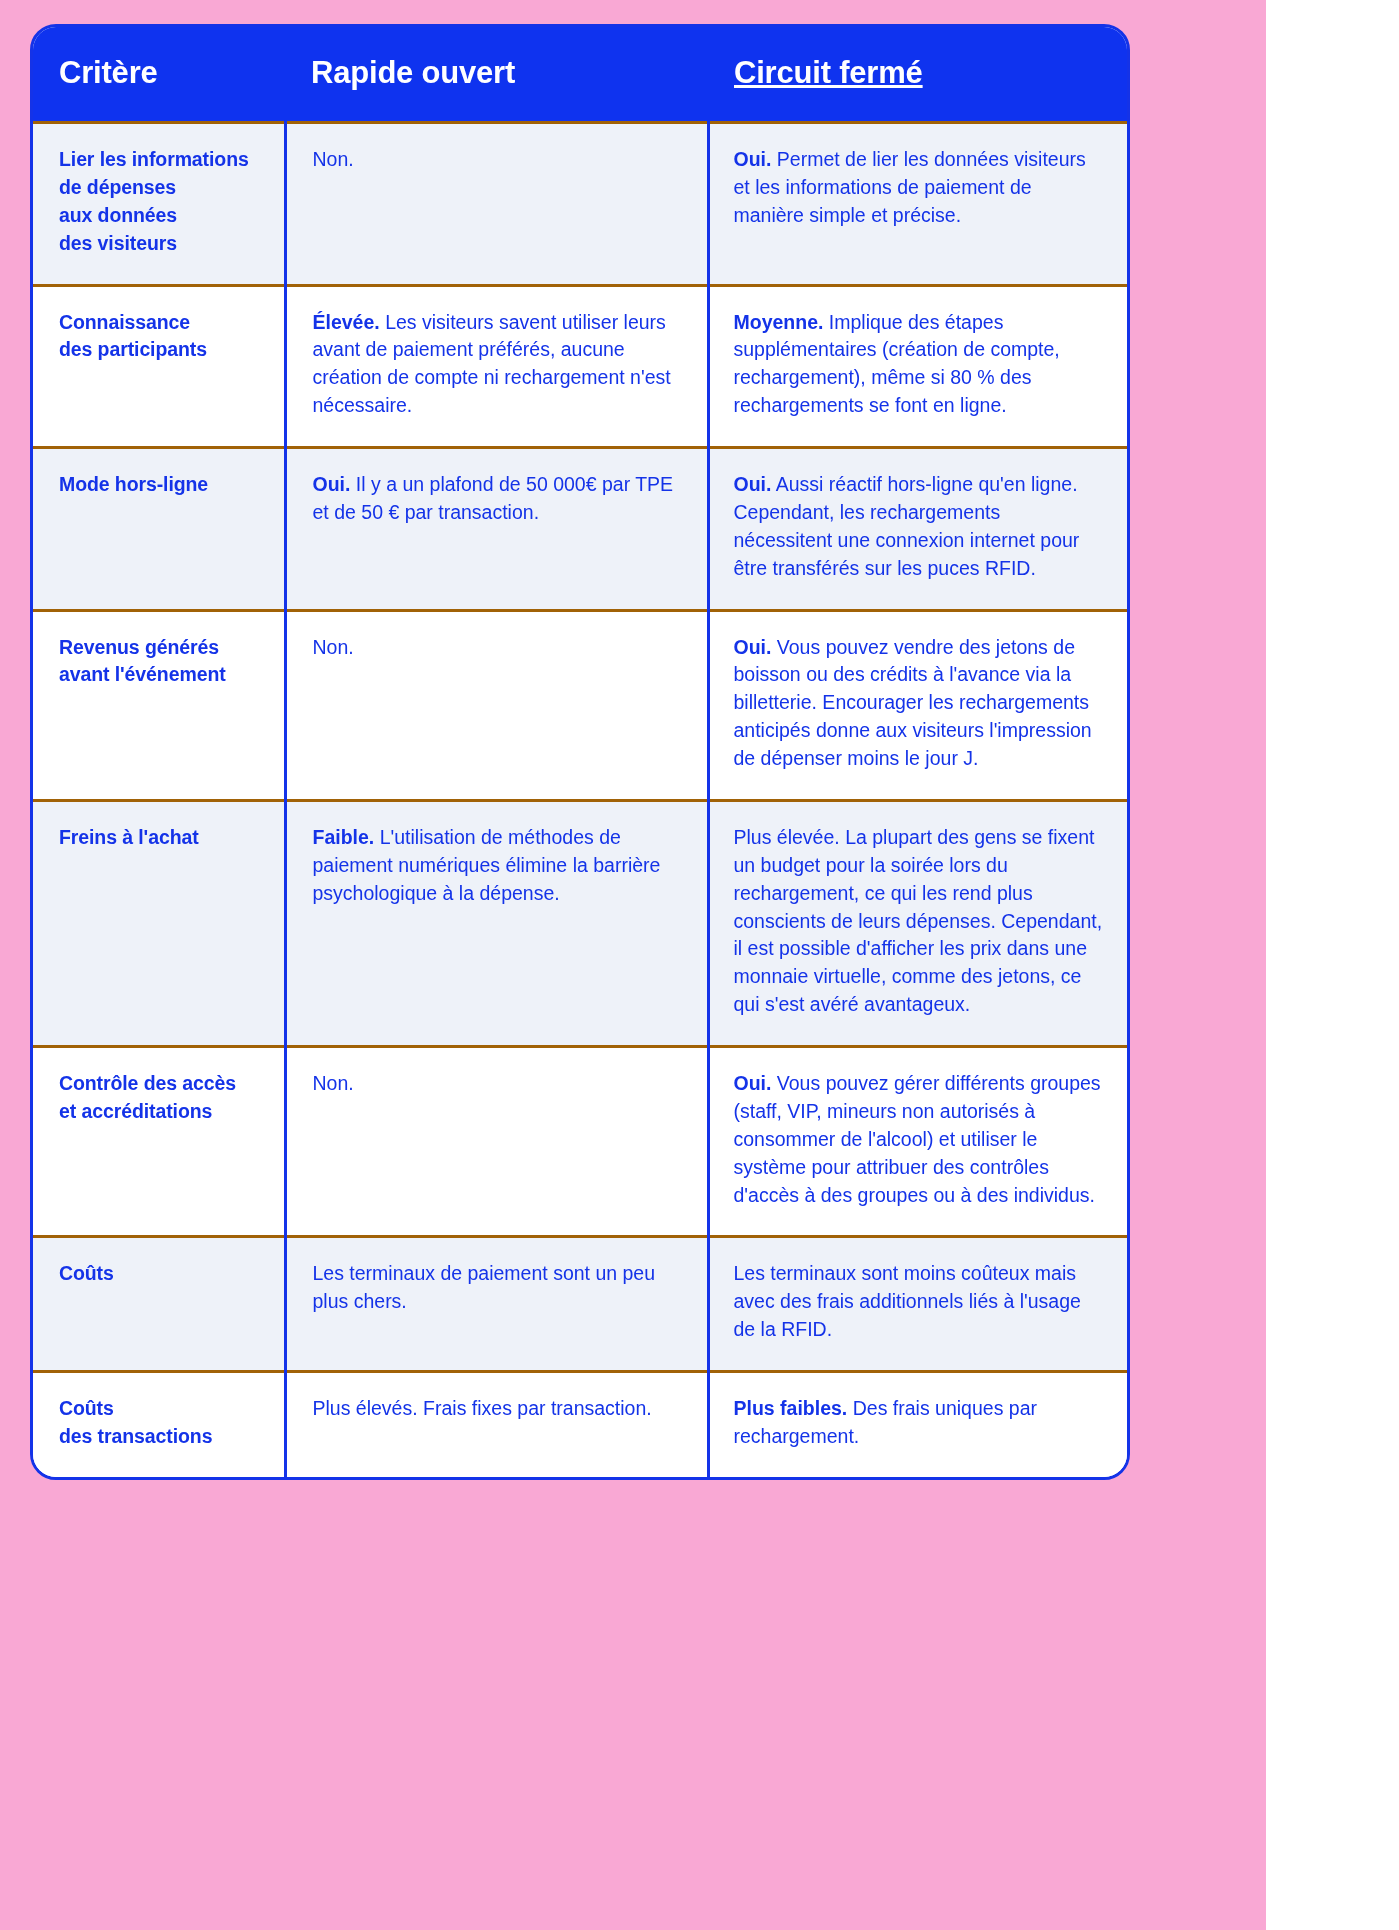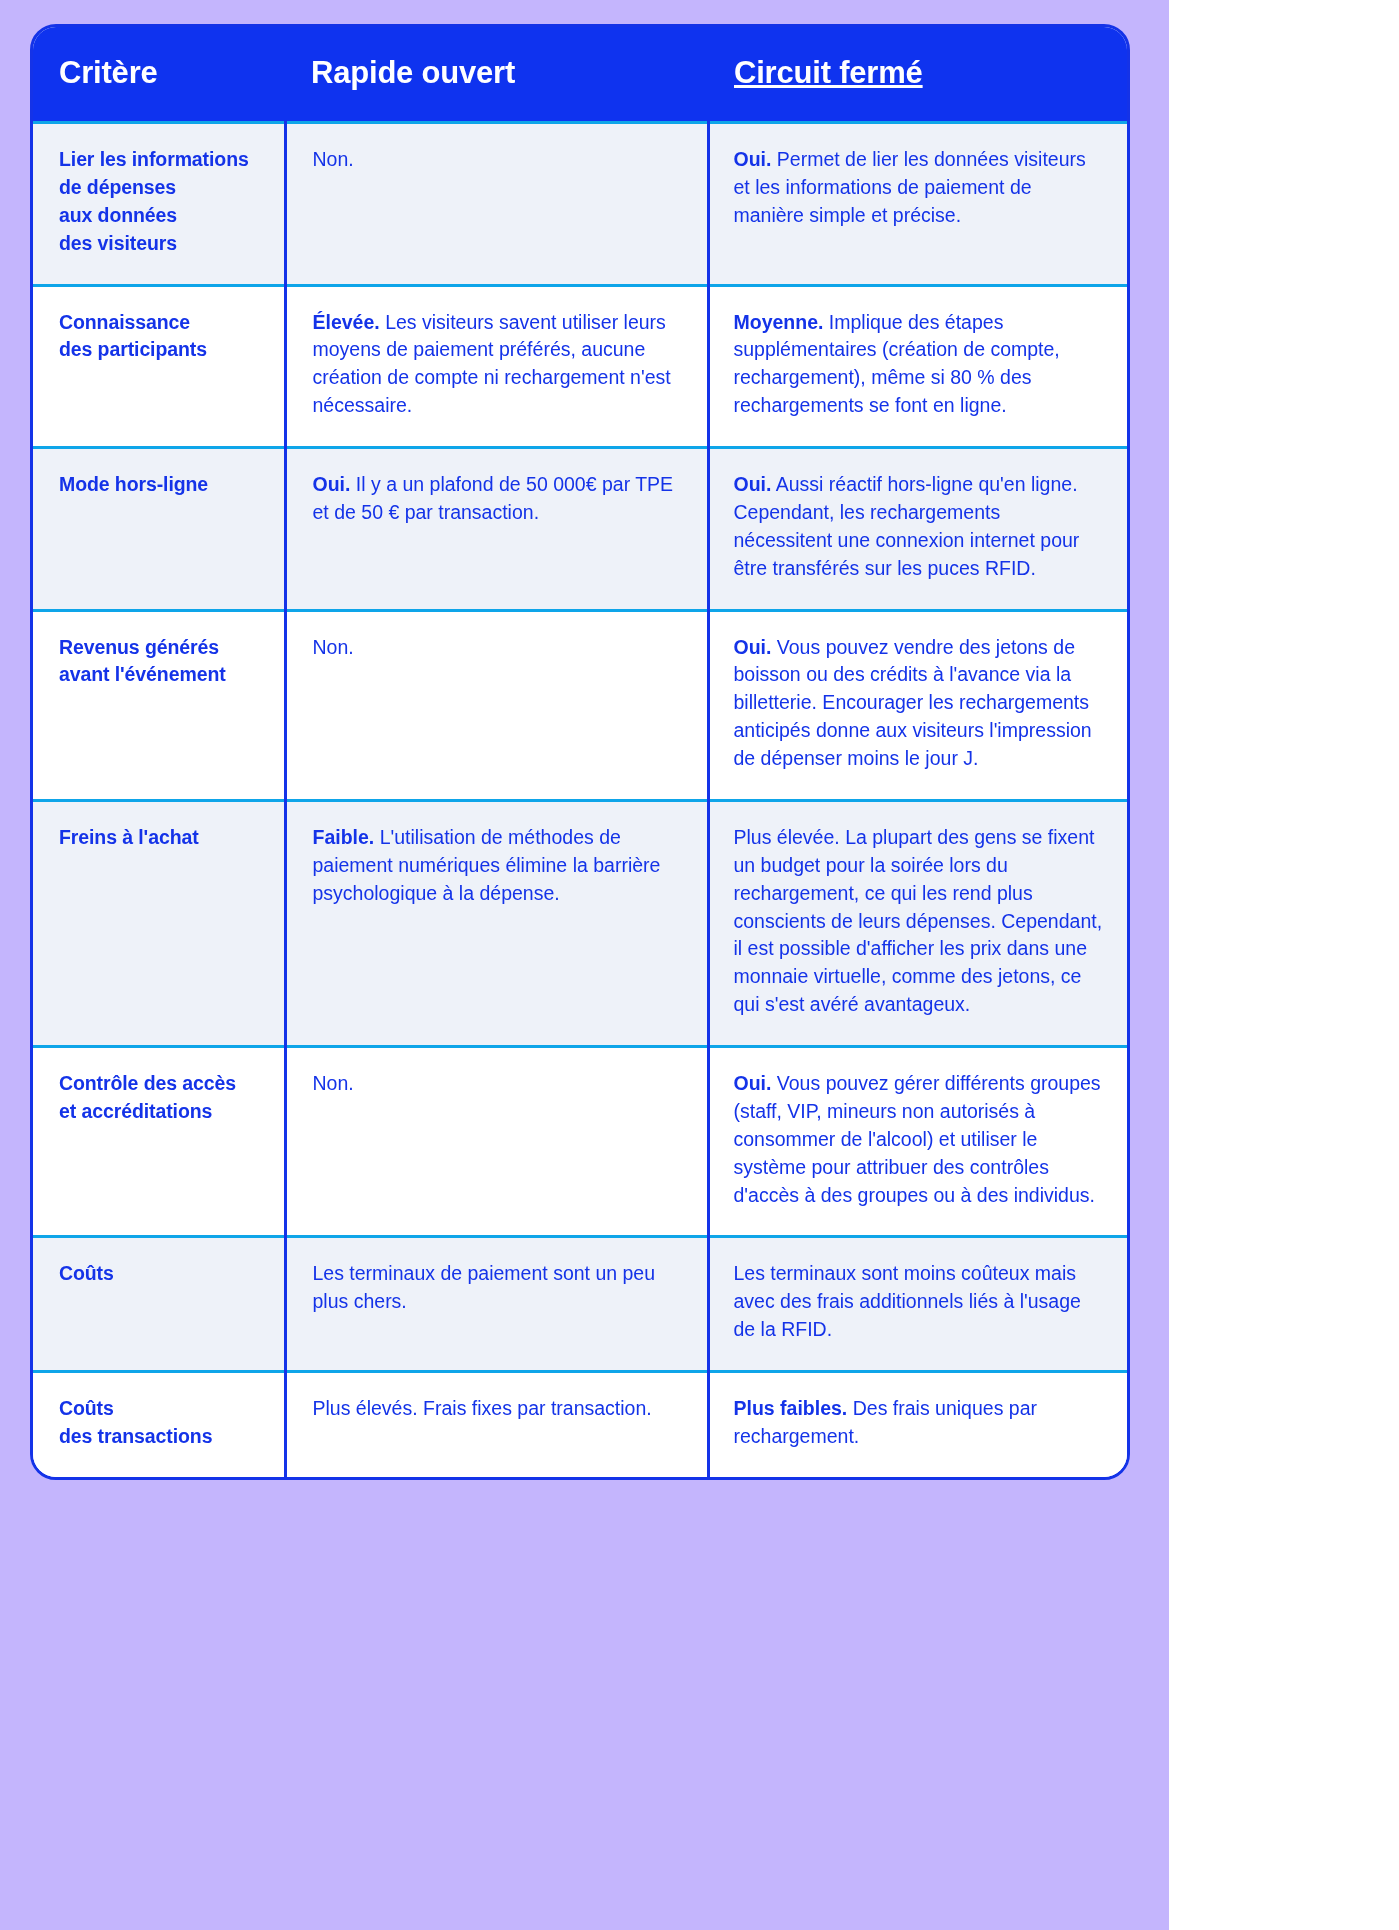--- a/index.html
+++ b/index.html
@@ -5,23 +5,23 @@
   * { box-sizing: border-box; margin: 0; padding: 0; }
 
   html, body {
     width: 1399px;
     height: 1930px;
     background: #ffffff;
     font-family: "Liberation Sans", sans-serif;
   }
 
   #root {
-    width: 1169px;
+    width: 1266px;
     height: 1930px;
-    background: #c4b5fd;
+    background: #f9a8d4;
     padding: 24px 30px 30px 30px;
   }
 
   .table-wrap {
     width: 1100px;
     border: 3px solid #1433e8;
     border-radius: 26px;
     overflow: hidden;
     background: #ffffff;
   }
@@ -41,21 +41,21 @@
     padding: 28px 26px 30px 26px;
     letter-spacing: -0.2px;
     border: none;
   }
 
   table.cmp thead th.c-crit { width: 252px; }
   table.cmp thead th.c-open { width: 423px; }
   table.cmp thead th.c-closed { width: 419px; text-decoration: underline; }
 
   table.cmp tbody td {
-    border-top: 3px solid #0ea5e9;
+    border-top: 3px solid #a16207;
     border-right: 3px solid #1433e8;
     vertical-align: top;
     padding: 22px 24px 26px 26px;
     color: #1433e8;
     font-size: 19.5px;
     line-height: 1.43;
   }
 
   table.cmp tbody td:last-child { border-right: none; padding-left: 24px; }
 
@@ -94,21 +94,21 @@
             <td class="crit nowrapbr">Lier les informations
 de dépenses
 aux données
 des visiteurs</td>
             <td class="cell"><span>Non.</span></td>
             <td class="cell"><b>Oui.</b> <span>Permet de lier les données visiteurs et les informations de paiement de manière simple et précise.</span></td>
           </tr>
           <tr>
             <td class="crit nowrapbr">Connaissance
 des participants</td>
-            <td class="cell"><b>Élevée.</b> <span>Les visiteurs savent utiliser leurs moyens de paiement préférés, aucune création de compte ni rechargement n'est nécessaire.</span></td>
+            <td class="cell"><b>Élevée.</b> <span>Les visiteurs savent utiliser leurs avant de paiement préférés, aucune création de compte ni rechargement n'est nécessaire.</span></td>
             <td class="cell"><b>Moyenne.</b> <span>Implique des étapes supplémentaires (création de compte, rechargement), même si 80 % des rechargements se font en ligne.</span></td>
           </tr>
           <tr>
             <td class="crit nowrapbr">Mode hors-ligne</td>
             <td class="cell"><b>Oui.</b> <span>Il y a un plafond de 50 000€ par TPE et de 50 € par transaction.</span></td>
             <td class="cell"><b>Oui.</b> <span>Aussi réactif hors-ligne qu'en ligne. Cependant, les rechargements nécessitent une connexion internet pour être transférés sur les puces RFID.</span></td>
           </tr>
           <tr>
             <td class="crit nowrapbr">Revenus générés
 avant l'événement</td>

